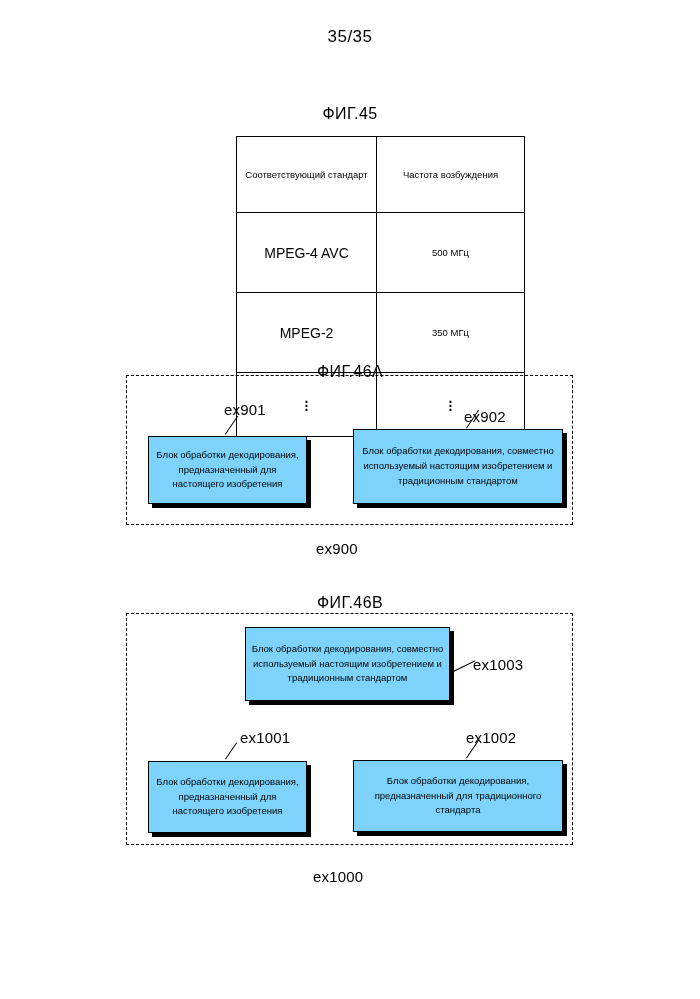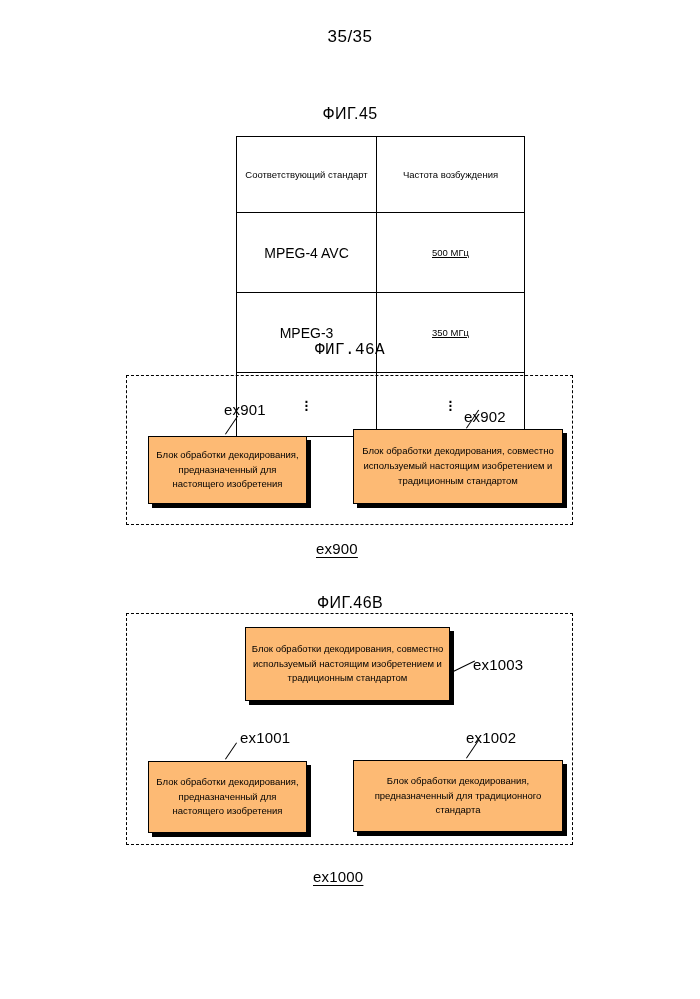--- a/index.html
+++ b/index.html
@@ -33,21 +33,21 @@
   }
   .fig-title {
     position: absolute;
     width: 700px;
     left: 0;
     text-align: center;
     font-size: 16px;
     letter-spacing: 0.4px;
   }
   #fig45-title { top: 105px; }
-  #fig46a-title { top: 341px; font-family: Liberation Mono, monospace; }
+  #fig46a-title { top: 363px; }
   #fig46b-title { top: 594px; }
 
   
   .table-wrap {
     position: absolute;
     left: 236px;
     top: 136px;
     width: 270px;
     height: 192px;
   }
@@ -81,21 +81,20 @@
     font-size: 9.5px;
     line-height: 1.25;
     height: 49px;
   }
   .std-cell {
     font-size: 14px;
     height: 53px;
   }
   .freq-cell {
     font-size: 9.5px;
-    text-decoration: underline;
   }
   .dots-cell {
     height: 37px;
     font-size: 13px;
     letter-spacing: 0;
   }
   .vdots {
     display: inline-block;
     line-height: 4px;
     font-size: 14px;
@@ -118,21 +117,21 @@
   #fig46b-container {
     left: 126px;
     top: 613px;
     width: 445px;
     height: 230px;
   }
 
   
   .blk {
     position: absolute;
-    background: #fdba74;
+    background: #7dd3fc;
     border: 1.5px solid #000000;
     box-sizing: border-box;
     display: flex;
     align-items: center;
     justify-content: center;
     text-align: center;
     font-size: 9.5px;
     line-height: 1.55;
     padding: 3px 4px;
   }
@@ -166,21 +165,20 @@
   #ex901-label  { left: 224px; top: 401px; }
   #ex902-label  { left: 464px; top: 401px; margin-top: 7px; }
   #ex1003-label { left: 473px; top: 656px; }
   #ex1001-label { left: 224px; top: 729px; margin-left: 16px; }
   #ex1002-label { left: 466px; top: 729px; }
 
   .ref-label-underlined {
     position: absolute;
     font-size: 15px;
     letter-spacing: 0.2px;
-    text-decoration: underline;
     text-underline-offset: 3px;
     white-space: nowrap;
   }
   #ex900-label  { left: 316px; top: 540px; }
   #ex1000-label { left: 313px; top: 868px; }
 
   
   .leader {
     position: absolute;
     background: #000000;
@@ -208,21 +206,21 @@
       <tbody>
         <tr>
           <td class="col-std hdr-cell">Соответствующий стандарт</td>
           <td class="col-freq hdr-cell">Частота возбуждения</td>
         </tr>
         <tr>
           <td class="col-std std-cell">MPEG-4 AVC</td>
           <td class="col-freq freq-cell">500 МГц</td>
         </tr>
         <tr>
-          <td class="col-std std-cell">MPEG-3</td>
+          <td class="col-std std-cell">MPEG-2</td>
           <td class="col-freq freq-cell">350 МГц</td>
         </tr>
         <tr>
           <td class="col-std dots-cell">
             <span class="vdots"><span>.</span><span>.</span><span>.</span></span>
           </td>
           <td class="col-freq dots-cell">
             <span class="vdots"><span>.</span><span>.</span><span>.</span></span>
           </td>
         </tr>

